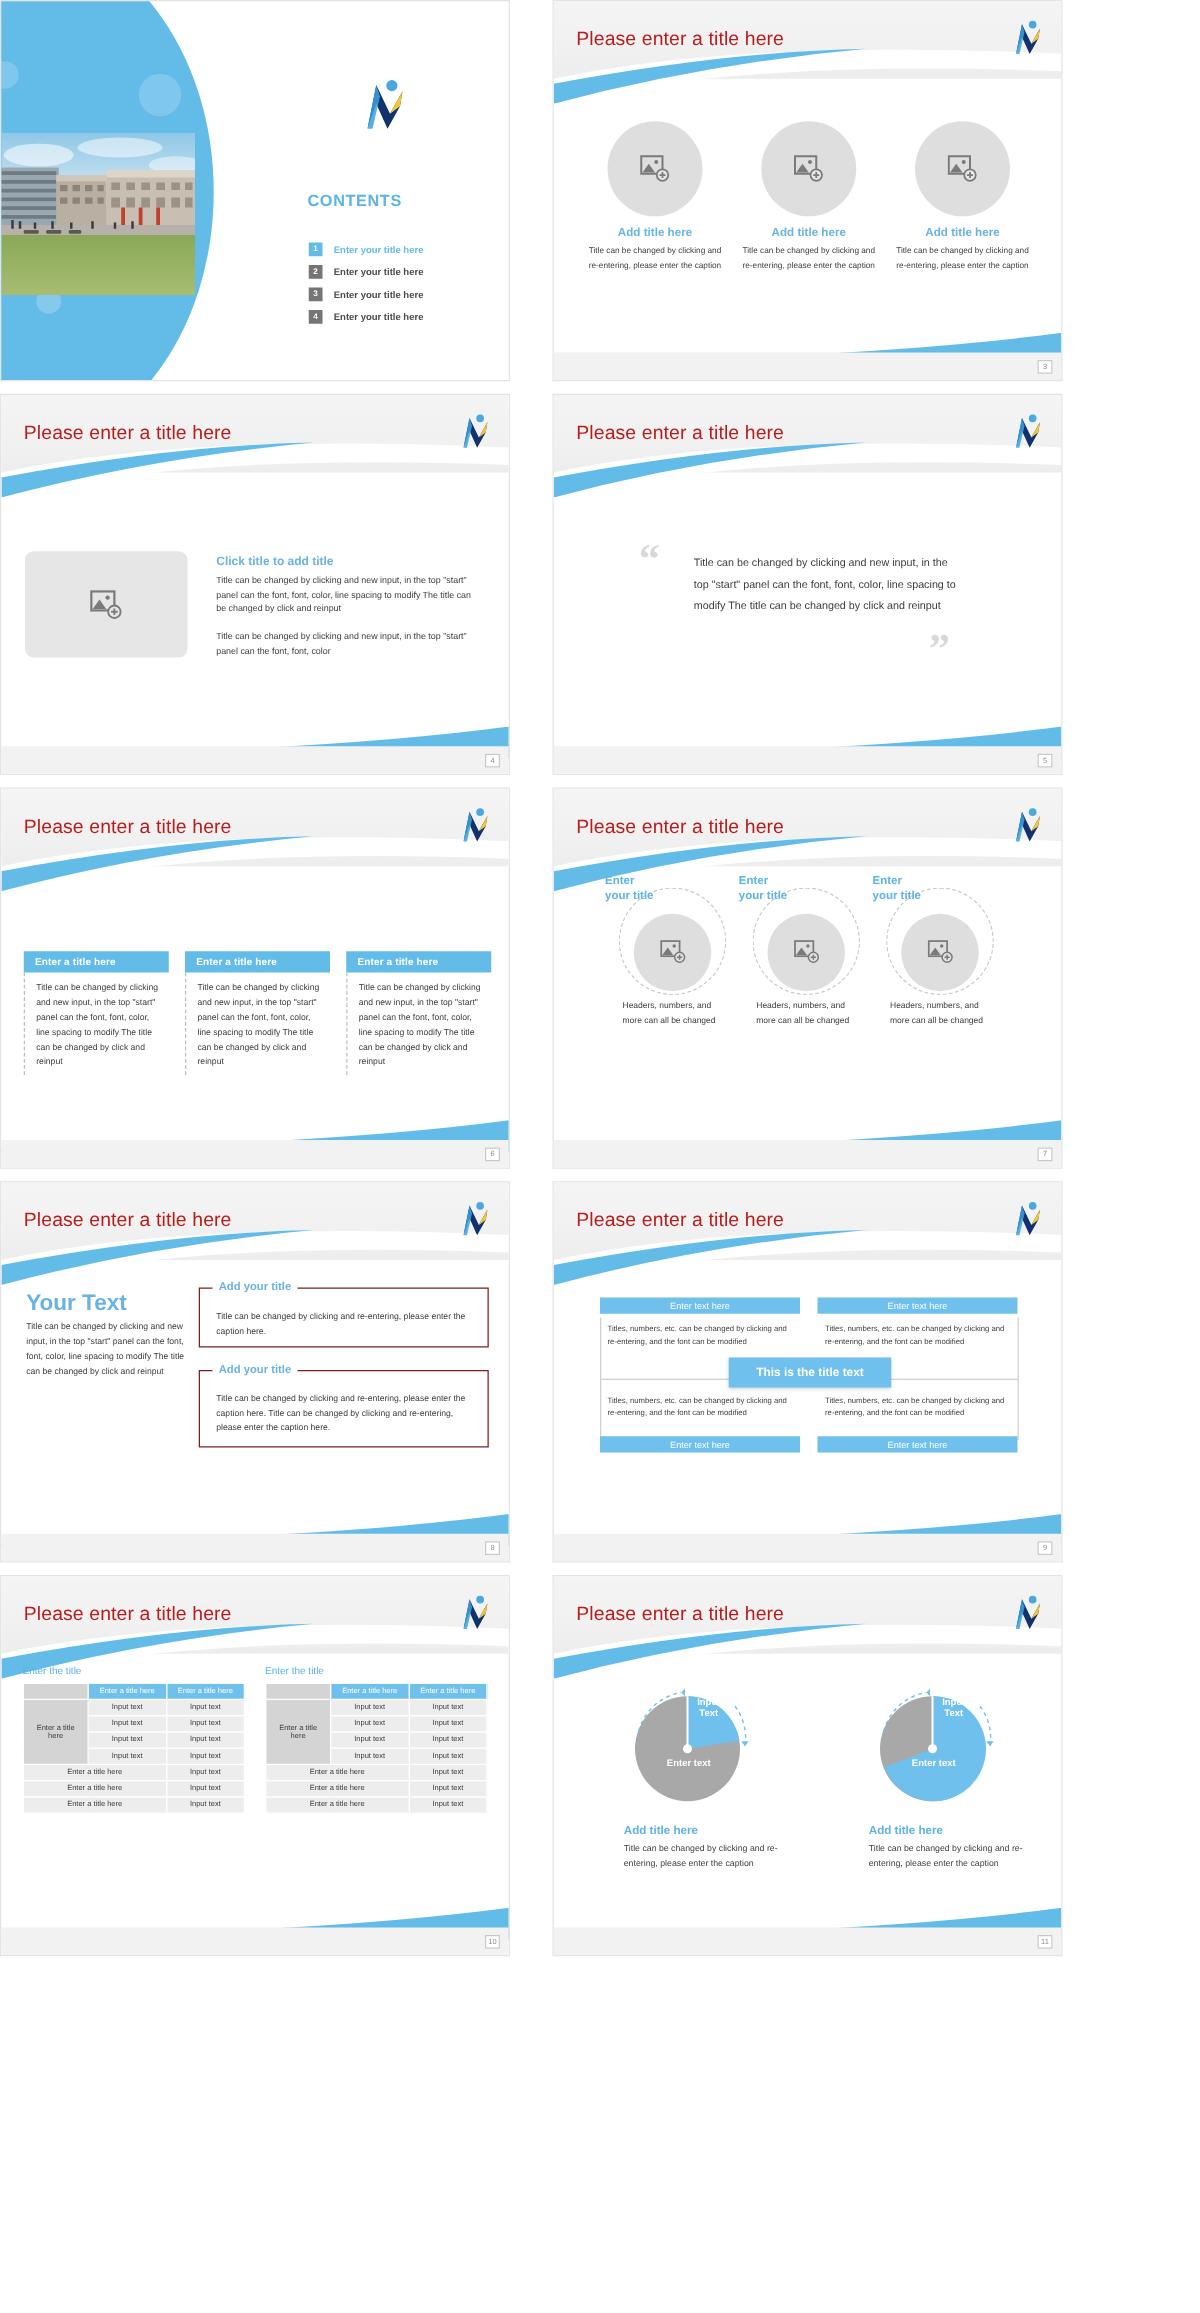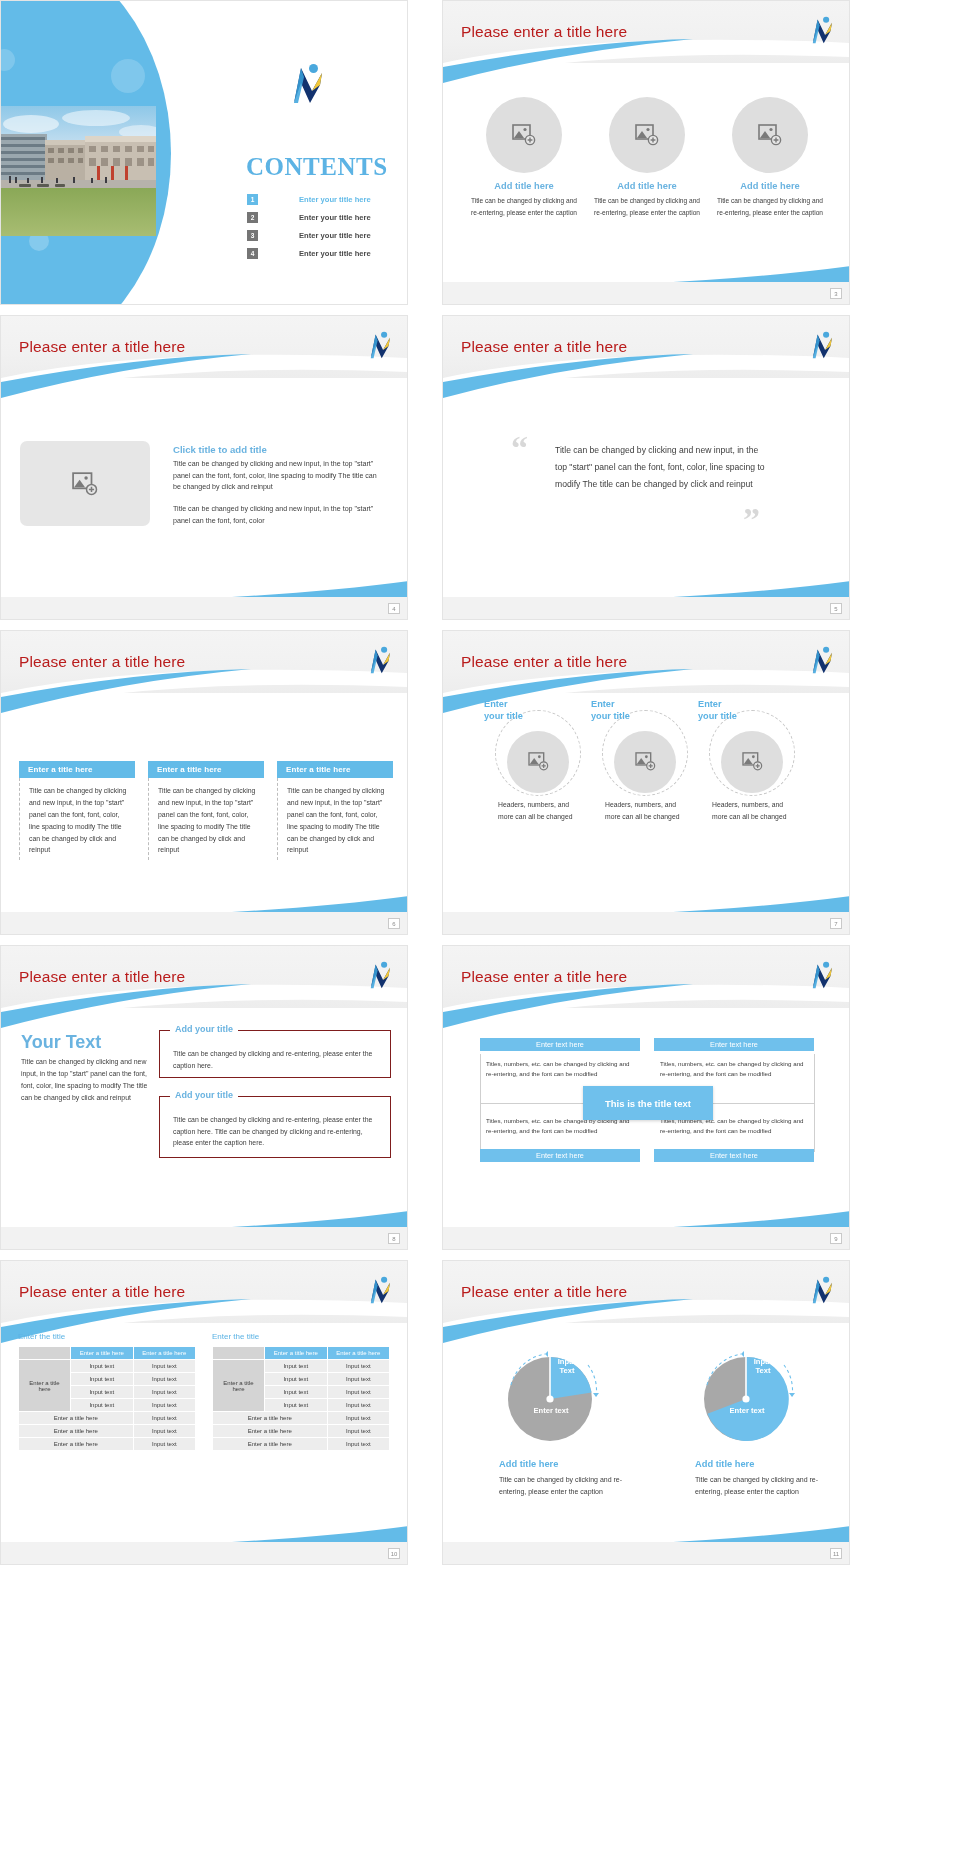--- a/index.html
+++ b/index.html
@@ -63,24 +63,24 @@
   .cover-blue {
     position:absolute; left:-150px; top:-55px; width:320px; height:415px;
     background:#63bbe8; border-radius:50%;
   }
   .cover-photo {
     position:absolute; left:0; top:105px; width:155px; height:130px;
     overflow:hidden;
   }
   .contents-title {
     position:absolute; left:245px; top:152px;
-    font-size:25px; font-weight:bold; color:#5cb3e4; letter-spacing:.5px;font-family:Liberation Serif, serif;
+    font-size:13px; font-weight:bold; color:#5cb3e4; letter-spacing:.5px;
   }
   .toc { position:absolute; left:246px; top:193px; }
-  .toc-row { display:flex; align-items:center; margin-bottom:7px;gap:32px; }
+  .toc-row { display:flex; align-items:center; margin-bottom:7px; }
   .toc-num {
     width:11px; height:11px; background:#757575; color:#fff;
     font-size:6.5px; text-align:center; line-height:11px; margin-right:9px; font-weight:bold;
   }
   .toc-num.on { background:#63bbe8; }
   .toc-lbl { font-size:7.6px; font-weight:bold; color:#4a4a4a; }
   .toc-lbl.on { color:#63bbe8; }
   .cover-logo { position:absolute; left:285px; top:62px; width:40px; height:44px; }
 
   
@@ -602,21 +602,21 @@
 
     <div class="s9-cell" style="left:37px;top:108px;width:160px;">Titles, numbers, etc. can be changed by clicking and re-entering, and the font can be modified</div>
     <div class="s9-cell" style="left:211px;top:108px;width:160px;">Titles, numbers, etc. can be changed by clicking and re-entering, and the font can be modified</div>
 
     <div class="s9-cell" style="left:37px;top:165px;width:160px;">Titles, numbers, etc. can be changed by clicking and re-entering, and the font can be modified</div>
     <div class="s9-cell" style="left:211px;top:165px;width:160px;">Titles, numbers, etc. can be changed by clicking and re-entering, and the font can be modified</div>
 
     <div class="s9-hd" style="left:37px;top:203px;width:160px;">Enter text here</div>
     <div class="s9-hd" style="left:211px;top:203px;width:160px;">Enter text here</div>
 
-    <div class="s9-center" style="left:140px;top:140px;width:130px;height:34px;">This is the title text</div>
+    <div class="s9-center" style="left:140px;top:140px;width:130px;height:24px;">This is the title text</div>
 
     <div class="footer-curve">
       <svg width="408" height="26" viewBox="0 0 408 26" preserveAspectRatio="none">
         <path d="M408 0 Q260 20 0 24 L0 26 L408 26 Z" fill="#63bbe8"></path>
       </svg>
     </div>
     <div class="footer-band"></div>
     <div class="pgnum">9</div>
   </div>
 

